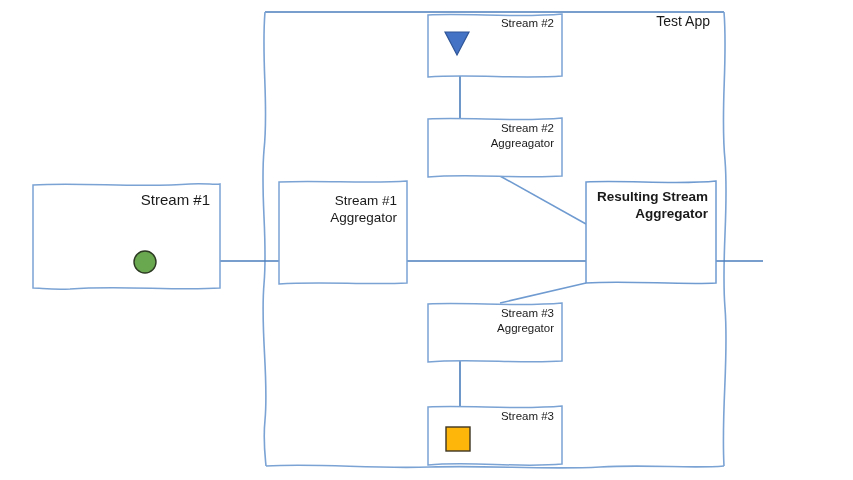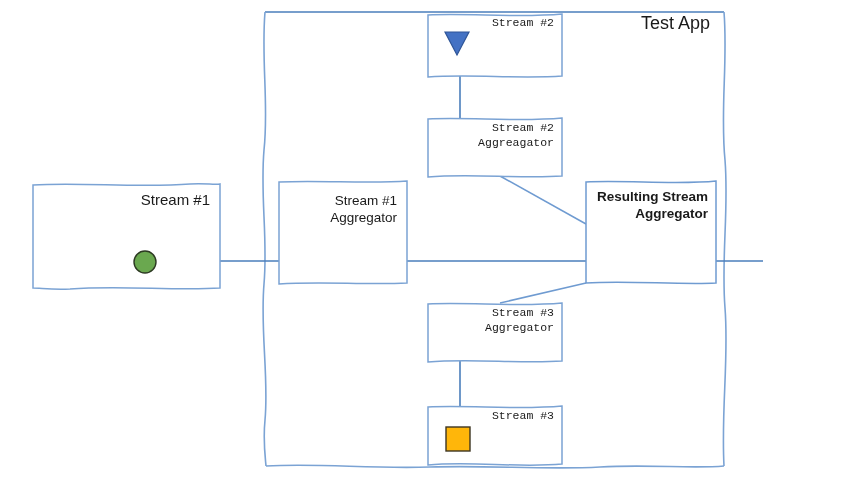--- a/index.html
+++ b/index.html
@@ -27,24 +27,24 @@
   .node-label {
     position: absolute;
     color: #1a1a1a;
     text-align: right;
     line-height: 1.28;
     white-space: pre-line;
     pointer-events: none;
   }
   .lbl-lg { font-size: 15px; }
   .lbl-md { font-size: 13.5px; }
-  .lbl-sm { font-size: 11.5px; font-family: Liberation Mono, monospace; }
+  .lbl-sm { font-size: 11.5px; }
   .container-title {
     position: absolute;
-    font-size: 18px;
+    font-size: 14px;
     color: #1a1a1a;
     text-align: right;
   }
 </style>
 </head>
 <body>
 
 <div id="canvas">
 
   <svg class="svg-layer" viewBox="0 0 853 480" xmlns="http://www.w3.org/2000/svg">

